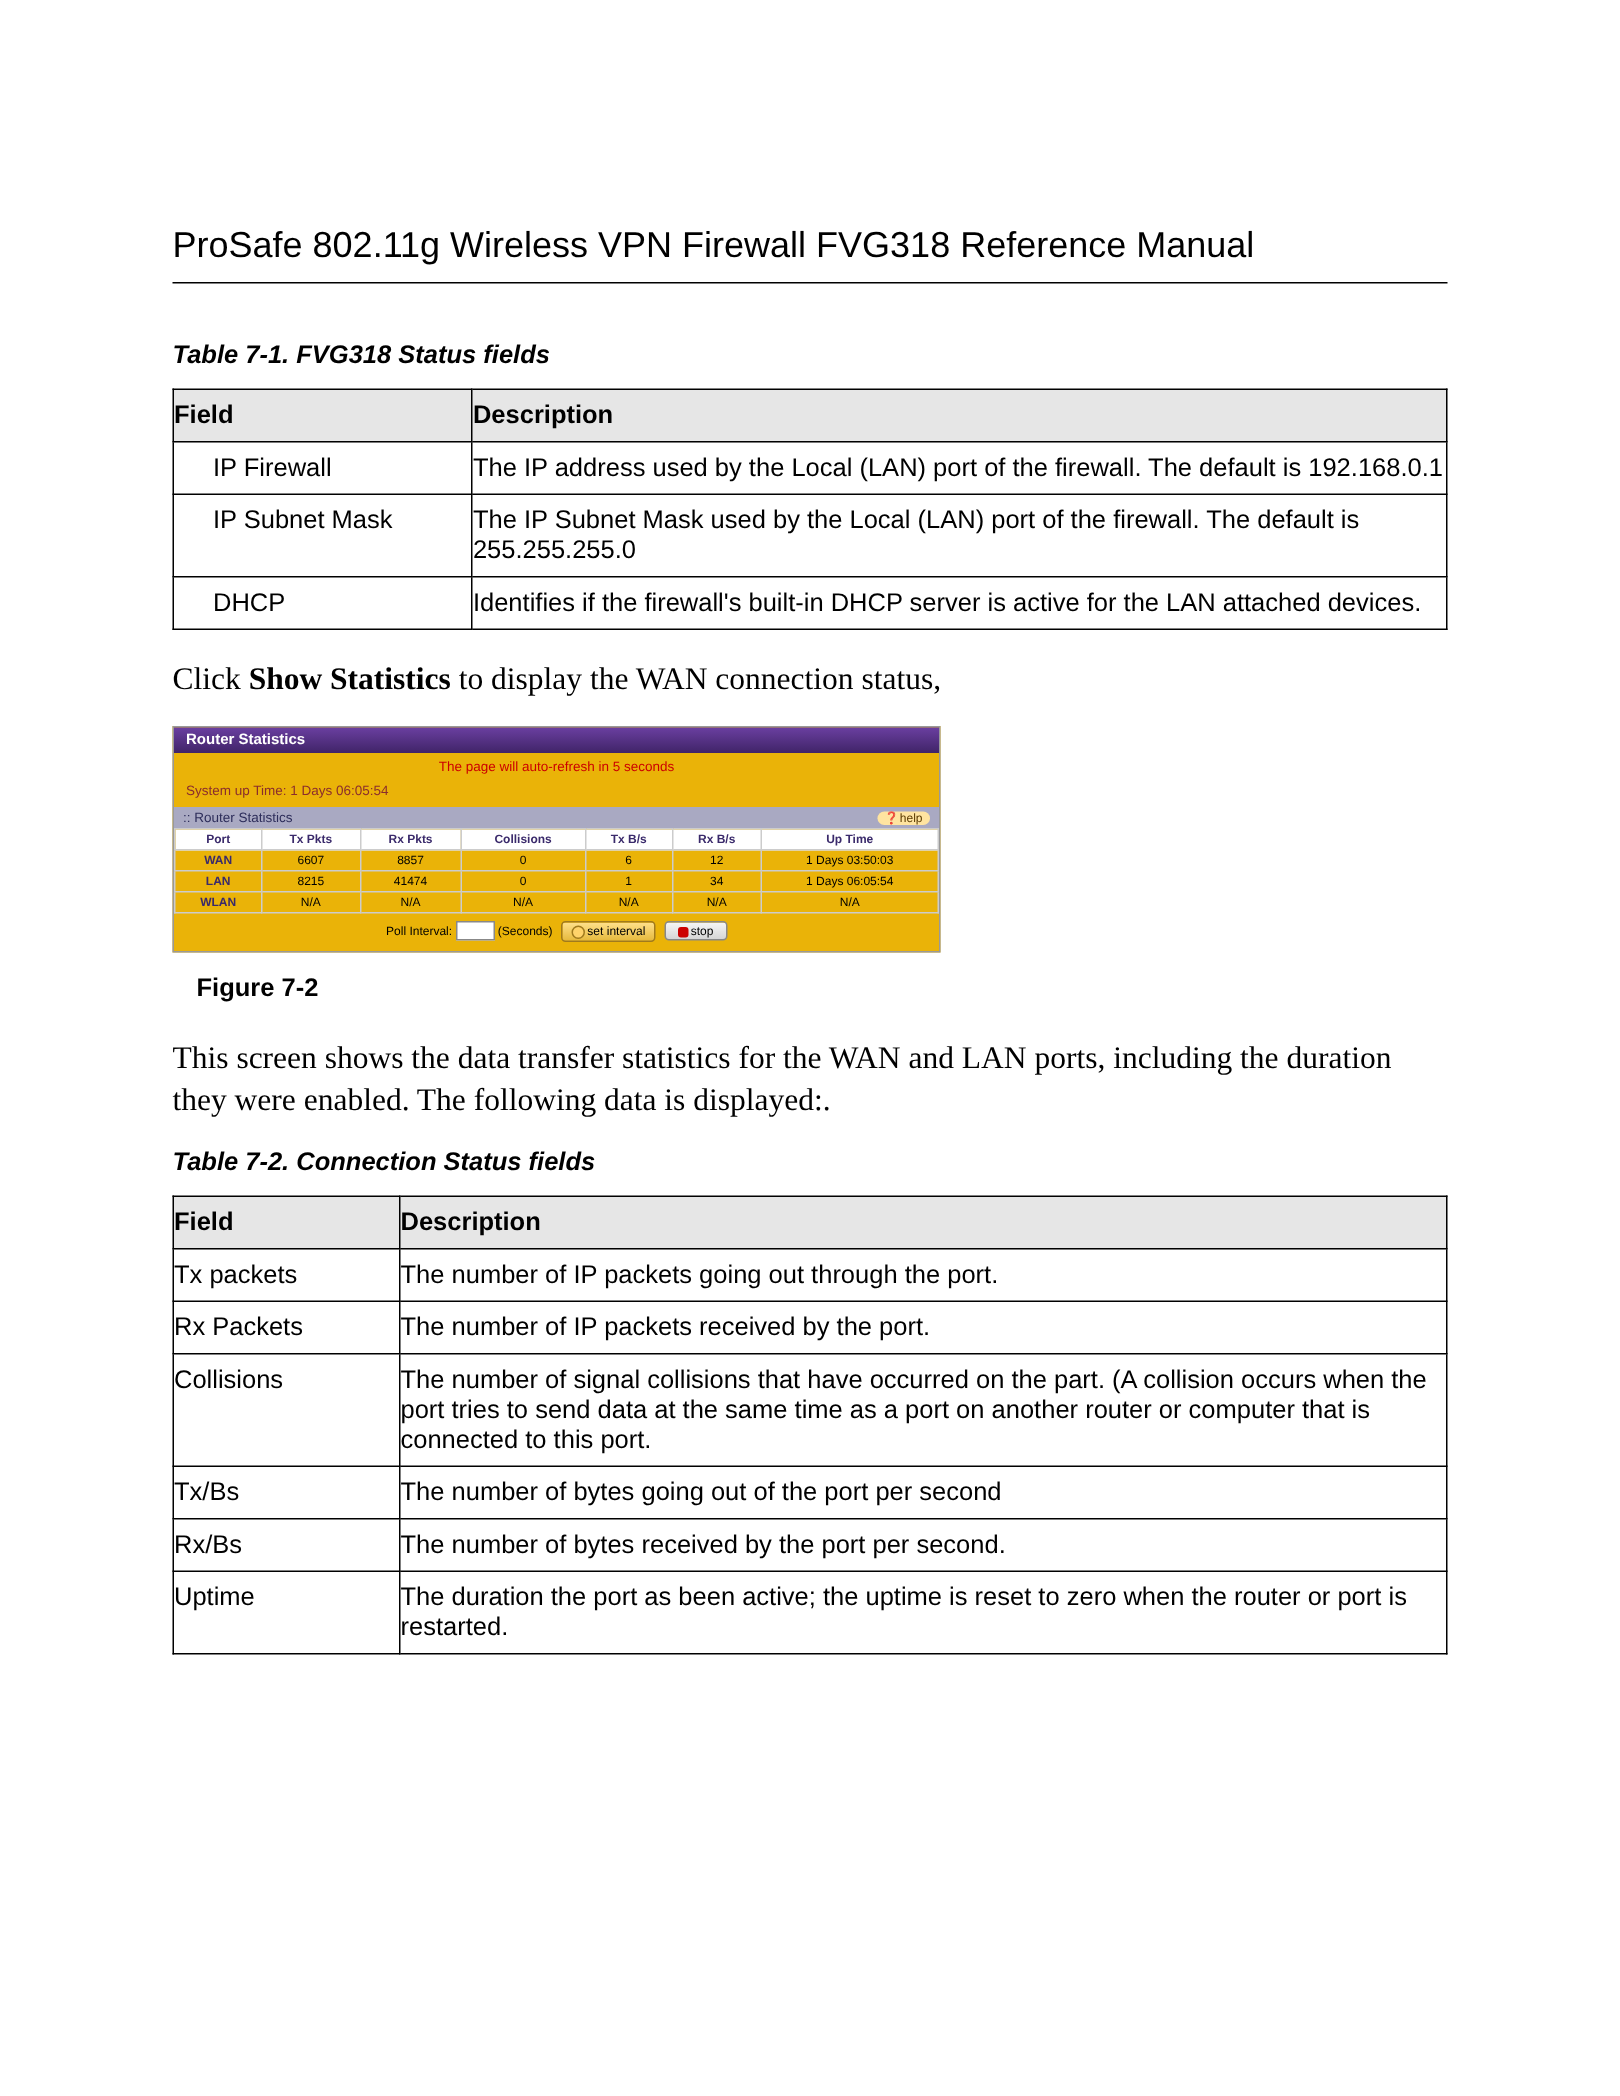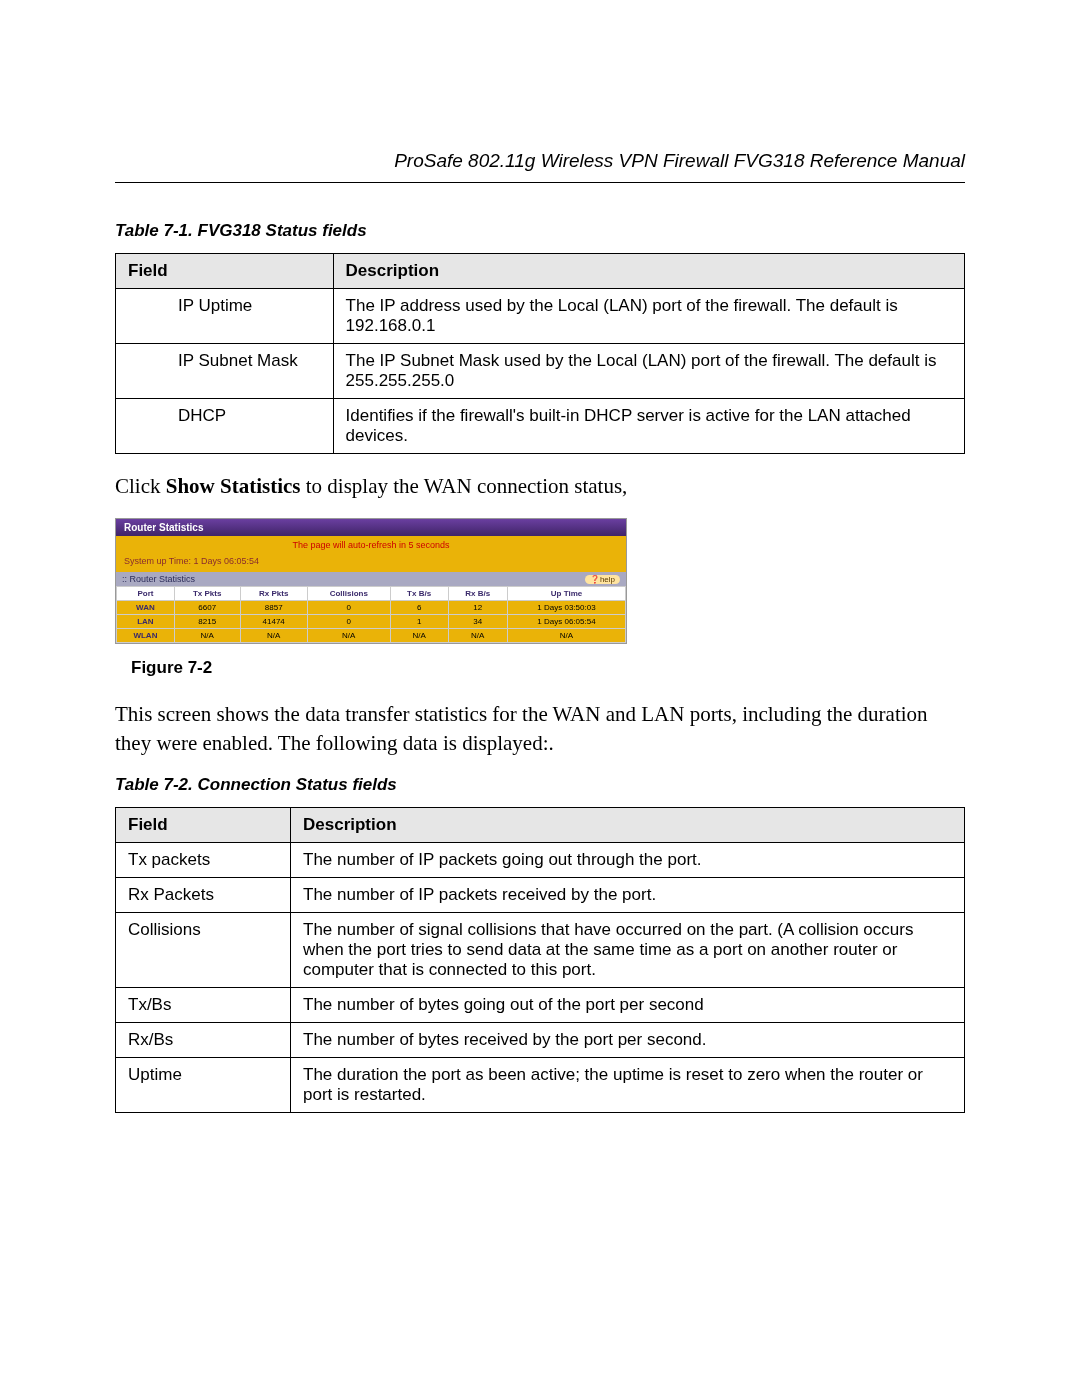--- a/index.html
+++ b/index.html
@@ -11,41 +11,40 @@
   }
   .page {
     width: 1080px;
     min-height: 1397px;
     margin: 0 auto;
     padding: 150px 115px 60px 115px;
     box-sizing: border-box;
     position: relative;
   }
   .running-head {
-    font-style: italic;
-    font-size: 19px;
-    text-align: right;
+    font-size: 24px;
+    text-align: left;
     padding-bottom: 10px;
     border-bottom: 1px solid #000;
     margin-bottom: 38px;
   }
   .table-caption {
     font-size: 17px;
     font-weight: bold;
     margin: 0 0 12px 0;
     font-style: italic;
   }
   table.def {
     width: 100%;
     border-collapse: collapse;
     font-size: 17px;
   }
   table.def th, table.def td {
     border: 1px solid #000;
-    padding: 7px 12px;
+    padding: 7px 0;
     text-align: left;
     vertical-align: top;
   }
   table.def th {
     background: #e6e6e6;
     font-weight: bold;
   }
   .indent-cell {
     width: 26px;
     border-right: none !important;
@@ -176,21 +175,21 @@
   <table class="def">
     <thead>
       <tr>
         <th colspan="2" style="width:210px;">Field</th>
         <th>Description</th>
       </tr>
     </thead>
     <tbody>
       <tr>
         <td class="indent-cell"></td>
-        <td class="field-cell">IP Uptime</td>
+        <td class="field-cell">IP Firewall</td>
         <td>The IP address used by the Local (LAN) port of the firewall. The default is 192.168.0.1</td>
       </tr>
       <tr>
         <td class="indent-cell"></td>
         <td class="field-cell">IP Subnet Mask</td>
         <td>The IP Subnet Mask used by the Local (LAN) port of the firewall. The default is 255.255.255.0</td>
       </tr>
       <tr>
         <td class="indent-cell"></td>
         <td class="field-cell">DHCP</td>
@@ -246,20 +245,27 @@
           <td class="port">WLAN</td>
           <td>N/A</td>
           <td>N/A</td>
           <td>N/A</td>
           <td>N/A</td>
           <td>N/A</td>
           <td>N/A</td>
         </tr>
       </tbody>
     </table>
+    <div class="rp-controls">
+      <span>Poll Interval:</span>
+      <input type="text" value="" style="">
+      <span>(Seconds)</span>
+      <button class="btn-set"><span class="reload-dot"></span><span>set interval</span></button>
+      <button class="btn-stop"><span class="stop-dot"></span><span>stop</span></button>
+    </div>
   </div>
 
   <div class="fig-caption">Figure 7-2</div>
 
   <p class="body">This screen shows the data transfer statistics for the WAN and LAN ports, including the duration they were enabled. The following data is displayed:.</p>
 
   <div class="table-caption">Table 7-2.  Connection Status fields</div>
   <table class="def">
     <thead>
       <tr>

